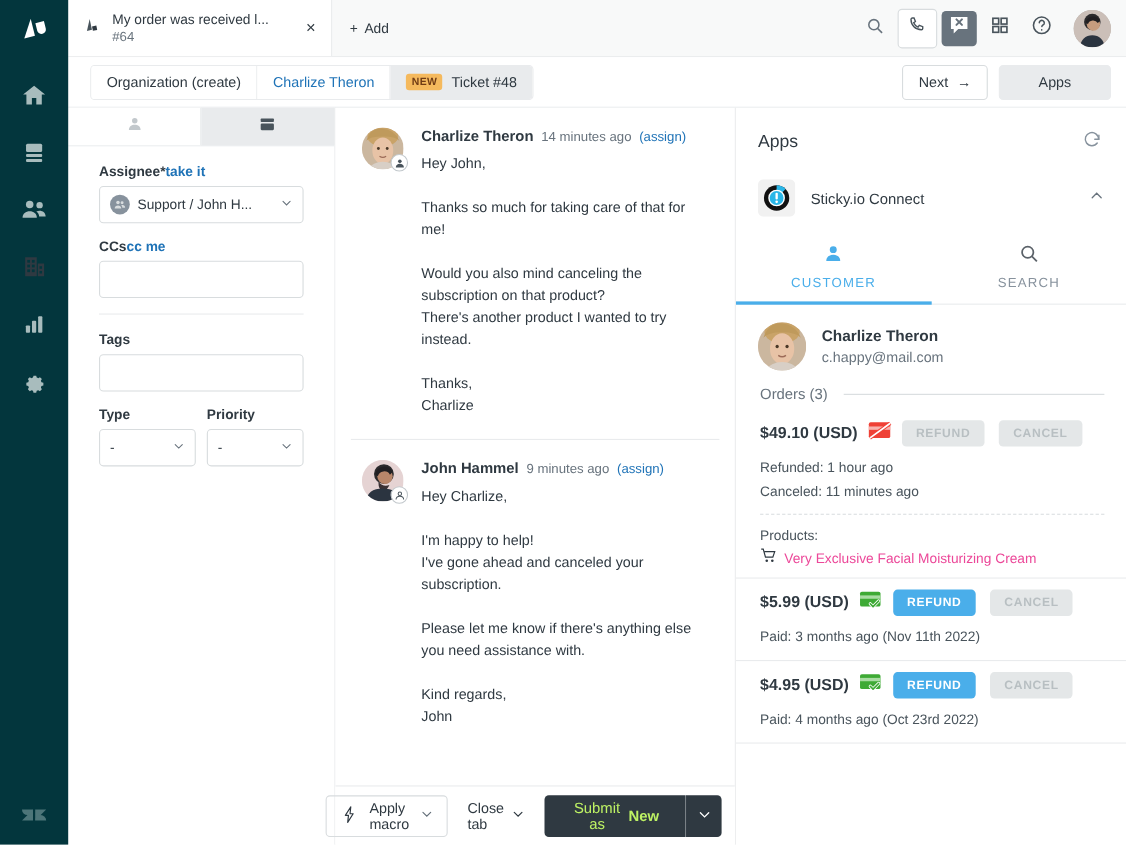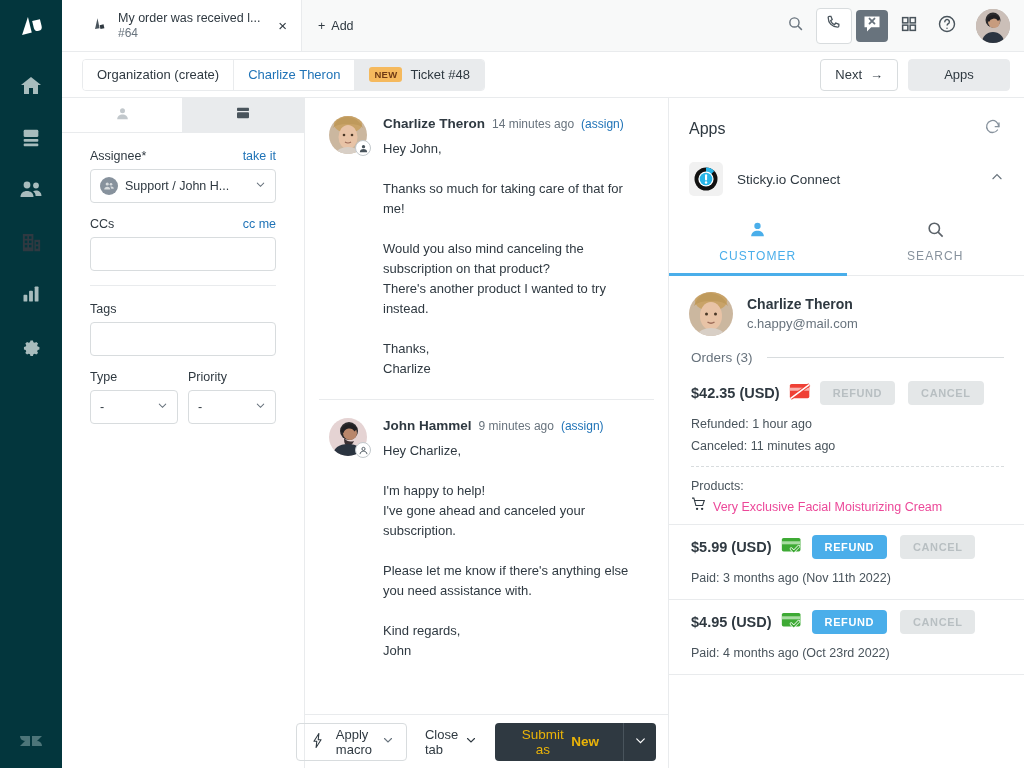--- a/index.html
+++ b/index.html
@@ -30,21 +30,21 @@
   .main { flex: 1; display: flex; flex-direction: column; min-width: 0; }
 
   
   .topbar {
     height: 52px; background: #f8f9f9; display: flex; align-items: stretch;
     border-bottom: 1px solid #e9ebed; flex: 0 0 52px;
   }
   .tabstrip { display: flex; align-items: stretch; }
   .tab-active {
     background: #fff; border-right: 1px solid #e9ebed;
-    display: flex; align-items: center; padding: 0 12px 0 30px;
+    display: flex; align-items: center; padding: 0 12px 0 14px;
     width: 240px; gap: 10px; cursor: pointer;
   }
   .tab-icon { flex: 0 0 16px; }
   .tab-texts { flex: 1; min-width: 0; }
   .tab-title {
     font-size: 12.5px; color: #2f3941; white-space: nowrap;
     overflow: hidden; text-overflow: ellipsis; line-height: 15px;
   }
   .tab-sub { font-size: 12px; color: #68737d; line-height: 15px; }
   .tab-close { color: #2f3941; font-size: 15px; cursor: pointer;
@@ -109,22 +109,22 @@
   .prop-tabs { display: flex; height: 35px; border-bottom: 1px solid #e9ebed; flex: 0 0 35px; }
   .prop-tab {
     flex: 1; display: flex; align-items: center; justify-content: center;
     cursor: pointer; border-right: 1px solid #e9ebed;
   }
   .prop-tab.inactive { background: #fff; }
   .prop-tab.active { background: #e9ebed; }
   .prop-body { padding: 16px 28px 0 28px; }
   .field { margin-bottom: 14px; }
   .flabel {
-    display: flex; justify-content: space-between; align-items: baseline;
-    font-size: 12.5px; color: #2f3941; margin-bottom: 6px;
+    display: flex; align-items: baseline;
+    font-size: 12.5px; color: #2f3941; margin-bottom: 6px; font-weight: bold;
   }
   .flabel .act { color: #1f73b7; font-size: 12.5px; cursor: pointer; }
   .select, .textbox {
     height: 34px; border: 1px solid #d8dcde; border-radius: 4px;
     background: #fff; display: flex; align-items: center;
     padding: 0 9px; font-size: 12.5px; color: #2f3941; cursor: pointer;
     width: 100%; gap: 7px;
   }
   .select .val { flex: 1; white-space: nowrap; overflow: hidden; text-overflow: ellipsis; }
   .grp-avatar {
@@ -169,21 +169,21 @@
     display: flex; align-items: center; padding: 0 12px; gap: 10px;
     font-size: 13px; color: #2f3941; cursor: pointer;
   }
   .macro .mlabel { flex: 1; }
   .closetab {
     display: flex; align-items: center; gap: 7px; font-size: 13px;
     color: #2f3941; cursor: pointer; padding: 0 6px;
   }
   .submit-group { display: flex; }
   .submit-main {
-    background: #2f3941; color: #eab308; height: 38px; padding: 0 24px;
+    background: #2f3941; color: #bef264; height: 38px; padding: 0 24px;
     border: none; border-radius: 4px 0 0 4px; font-size: 13.5px;
     cursor: pointer; font-family: inherit; display: flex;
     align-items: center; gap: 5px;
   }
   .submit-main b { font-weight: bold; }
   .submit-caret {
     background: #2f3941; color: #fff; height: 38px; width: 38px;
     border: none; border-left: 1px solid #49545c; border-radius: 0 4px 4px 0;
     cursor: pointer; display: flex; align-items: center; justify-content: center;
   }
@@ -699,21 +699,21 @@
           </div>
         </div>
 
         <div class="orders-head">
           <span class="orders-label">Orders (3)</span>
           <span class="orders-rule"></span>
         </div>
 
         <div class="order">
           <div class="o-top">
-            <span class="o-amount">$42.35 (USD)</span>
+            <span class="o-amount">$49.10 (USD)</span>
             <span>
               <svg width="22" height="17" viewBox="0 0 26 20">
                 <rect x="1" y="1" width="23" height="17" rx="2" fill="#ef4136"></rect>
                 <rect x="1" y="5.5" width="23" height="3.6" fill="#f8b3ae"></rect>
                 <line x1="2" y1="18" x2="24" y2="2" stroke="#ef4136" stroke-width="4"></line>
                 <line x1="2" y1="18" x2="24" y2="2" stroke="#fff" stroke-width="1.8"></line>
               </svg>
             </span>
             <button class="o-btn disabled">REFUND</button>
             <button class="o-btn disabled spaceL">CANCEL</button>

